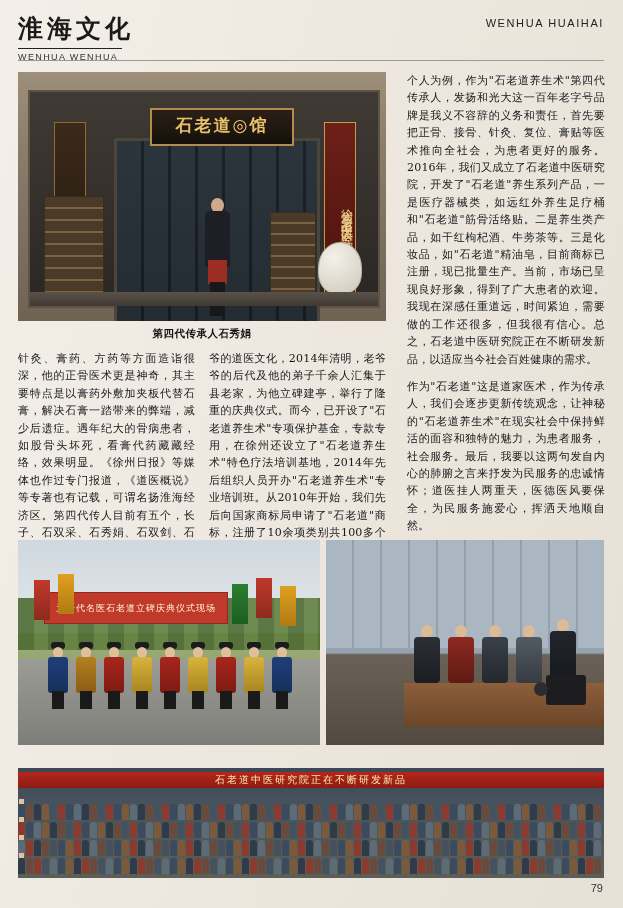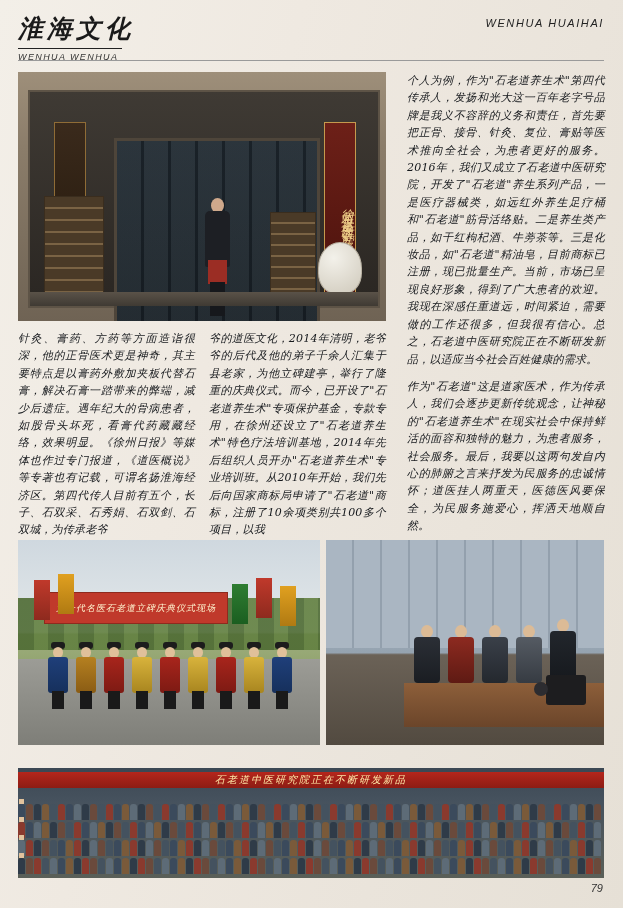--- a/index.html
+++ b/index.html
@@ -22,21 +22,20 @@
     position: absolute;
     inset: 0;
     background: linear-gradient(105deg, #f3efe8 0%, #efe9e1 35%, #eae4db 70%, #e6e0d6 100%);
     pointer-events: none;
   }
   .content {
     position: relative;
     z-index: 2;
     width: 100%;
     height: 100%;
-    font-style: italic;
   }
 
   
   .masthead {
     position: absolute;
     top: 14px;
     left: 18px;
     width: 586px;
     height: 48px;
   }
@@ -294,36 +293,40 @@
 
     <div class="col-left">
 
       <div class="photo1">
         <div class="p1-sky"></div>
         <div class="p1-building"></div>
         <div class="p1-facade">
           <div class="p1-doorframe">
             <div class="p1-glass"></div>
           </div>
+          <div class="p1-signboard">
+            <span>石老道◎馆</span>
+          </div>
           <div class="p1-vbanner p1-vb-left">灸疗</div>
           <div class="p1-vbanner p1-vb-right">徐州石老道中医研究院</div>
           <div class="p1-shelfL"></div>
           <div class="p1-shelfR"></div>
           <div class="p1-pot"></div>
           <div class="p1-potbase"></div>
           <div class="p1-person">
             <div class="p1-head"></div>
             <div class="p1-body"></div>
             <div class="p1-skirt"></div>
             <div class="p1-legs"></div>
           </div>
           <div class="p1-floor"></div>
         </div>
       </div>
 
+      <div class="caption">第四代传承人石秀娟</div>
 
       <div class="left-cols">
         <div class="body-text">针灸、膏药、方药等方面造诣很深，他的正骨医术更是神奇，其主要特点是以膏药外敷加夹板代替石膏，解决石膏一踏带来的弊端，减少后遗症。遇年纪大的骨病患者，如股骨头坏死，看膏代药藏藏经络，效果明显。《徐州日报》等媒体也作过专门报道，《道医概说》等专著也有记载，可谓名扬淮海经济区。第四代传人目前有五个，长子、石双采、石秀娟、石双剑、石双城，为传承老爷</div>
         <div class="body-text">爷的道医文化，2014年清明，老爷爷的后代及他的弟子千余人汇集于县老家，为他立碑建亭，举行了隆重的庆典仪式。而今，已开设了"石老道养生术"专项保护基金，专款专用，在徐州还设立了"石老道养生术"特色疗法培训基地，2014年先后组织人员开办"石老道养生术"专业培训班。从2010年开始，我们先后向国家商标局申请了"石老道"商标，注册了10余项类别共100多个项目，以我</div>
       </div>
     </div>
 
     <div class="col-right">
       <div class="body-text">个人为例，作为"石老道养生术"第四代传承人，发扬和光大这一百年老字号品牌是我义不容辞的义务和责任，首先要把正骨、接骨、针灸、复位、膏贴等医术推向全社会，为患者更好的服务。2016年，我们又成立了石老道中医研究院，开发了"石老道"养生系列产品，一是医疗器械类，如远红外养生足疗桶和"石老道"筋骨活络贴。二是养生类产品，如干红枸杞酒、牛蒡茶等。三是化妆品，如"石老道"精油皂，目前商标已注册，现已批量生产。当前，市场已呈现良好形象，得到了广大患者的欢迎。我现在深感任重道远，时间紧迫，需要做的工作还很多，但我很有信心。总之，石老道中医研究院正在不断研发新品，以适应当今社会百姓健康的需求。</div>
       <div class="body-text" style="margin-top:10px;">作为"石老道"这是道家医术，作为传承人，我们会逐步更新传统观念，让神秘的"石老道养生术"在现实社会中保持鲜活的面容和独特的魅力，为患者服务，社会服务。最后，我要以这两句发自内心的肺腑之言来抒发为民服务的忠诚情怀；道医挂人两重天，医德医风要保全，为民服务施爱心，挥洒天地顺自然。</div>

